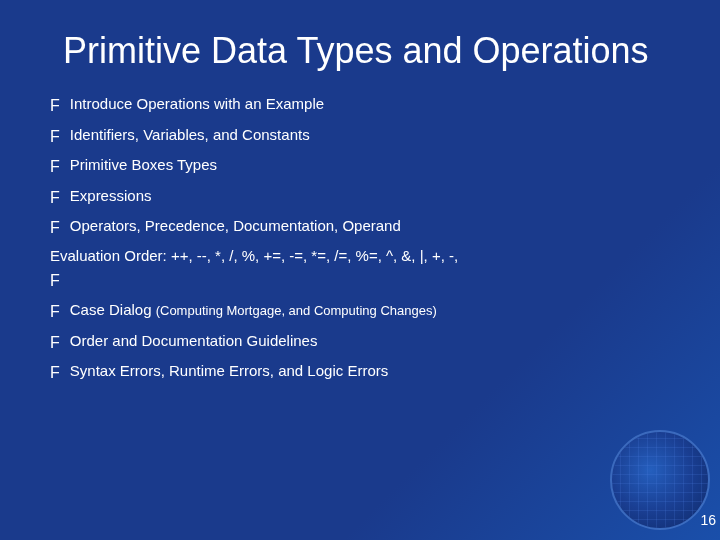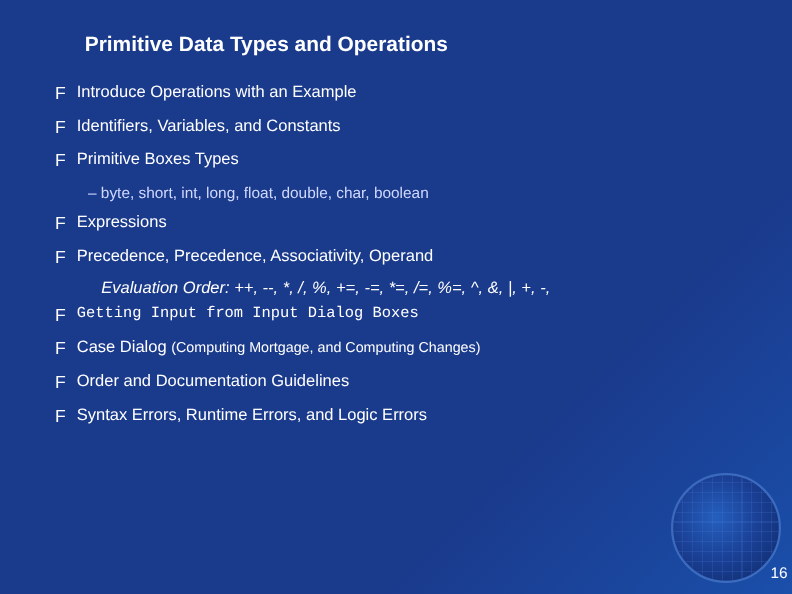--- a/index.html
+++ b/index.html
@@ -39,25 +39,25 @@
       position: absolute;
       width: 100%;
       height: 100%;
       border-radius: 50%;
       background:
         repeating-linear-gradient(0deg, transparent, transparent 8px, rgba(100,150,255,0.2) 8px, rgba(100,150,255,0.2) 9px),
         repeating-linear-gradient(90deg, transparent, transparent 8px, rgba(100,150,255,0.2) 8px, rgba(100,150,255,0.2) 9px);
     }
 
     .title {
-      font-size: 19px;
-      font-weight: bold;
+      font-size: 36px;
+      font-weight: normal;
       color: white;
       margin-bottom: 20px;
-      margin-left: 27px;
+      margin-left: 13px;
     }
 
     .content {
       font-size: 15px;
       line-height: 1.6;
     }
 
     .bullet-item {
       display: flex;
       align-items: flex-start;
@@ -87,25 +87,23 @@
       font-family: 'Courier New', Courier, monospace;
       font-size: 14px;
     }
 
     .small-text {
       font-size: 13px;
       margin-top: 11px;
     }
 
     .operators-text {
-      margin-left: 42px;
       color: white;
       font-size: 15px;
       line-height: 1.5;
-      font-style: italic;
     }
 
     .page-number {
       position: absolute;
       bottom: 12px;
       right: 4px;
       font-size: 14px;
       color: white;
     }
   </style>
@@ -125,36 +123,34 @@
 
     <div class="bullet-item">
       <span class="bullet-arrow">F</span>
       <span class="bullet-text">Identifiers, Variables, and Constants</span>
     </div>
 
     <div class="bullet-item">
       <span class="bullet-arrow">F</span>
       <span class="bullet-text">Primitive Boxes Types</span>
     </div>
-    <div class="sub-item">– byte, short, int, long, float, double, char, boolean</div>
 
     <div class="bullet-item">
       <span class="bullet-arrow">F</span>
       <span class="bullet-text">Expressions</span>
     </div>
 
     <div class="bullet-item">
       <span class="bullet-arrow">F</span>
-      <span class="bullet-text">Precedence, Precedence, Associativity, Operand</span>
+      <span class="bullet-text">Operators, Precedence, Documentation, Operand</span>
     </div>
     <div class="operators-text">Evaluation Order: ++, --, *, /, %, +=, -=, *=, /=, %=, ^, &amp;, |, +, -,</div>
 
     <div class="bullet-item">
       <span class="bullet-arrow">F</span>
-      <span class="bullet-text mono-text">Getting Input from Input Dialog Boxes</span>
     </div>
 
     <div class="bullet-item">
       <span class="bullet-arrow">F</span>
       <span class="bullet-text">
         <span>Case Dialog </span><span class="small-text">(Computing Mortgage, and Computing Changes)</span>
       </span>
     </div>
 
     <div class="bullet-item">

